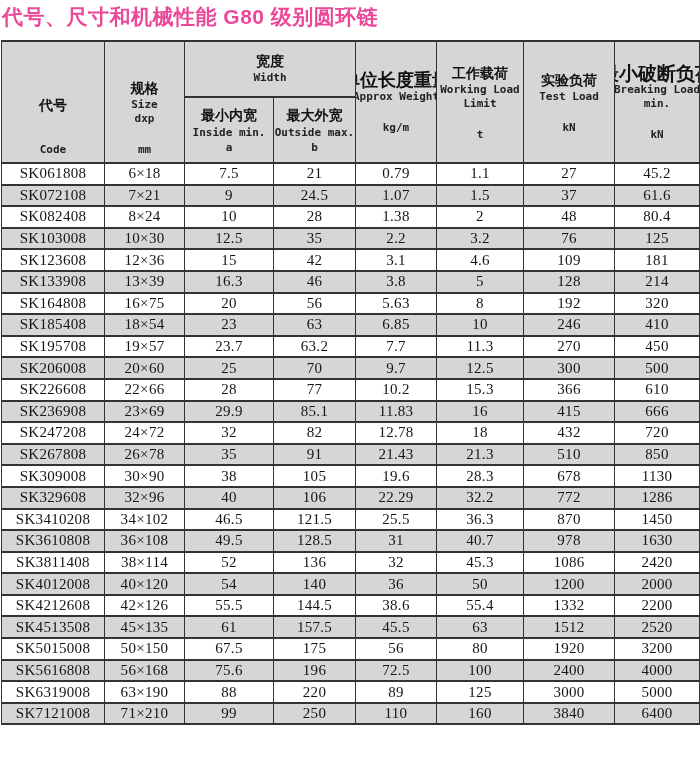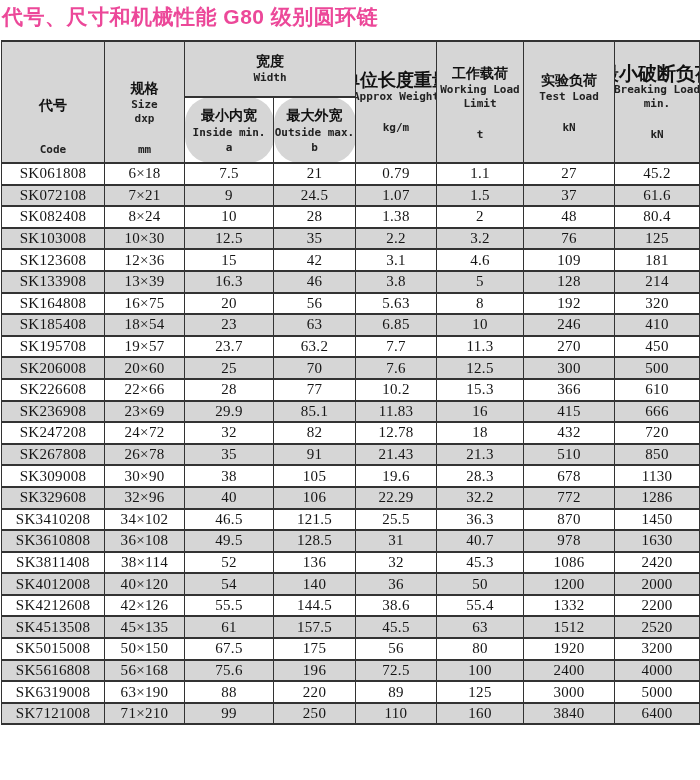--- a/index.html
+++ b/index.html
@@ -58,21 +58,21 @@
   }
   .unit {
     font-family: "DejaVu Sans Mono", monospace;
     font-size: 11px;
     font-weight: bold;
     color: #222;
   }
   th.h-code .hcell { gap: 28px; margin-top: 48px; }
   th.h-size .hcell { justify-content: flex-end; padding: 6px 0; }
   th.h-group { height: 54px; margin-left: 14px; }
-  th.h-sub { height: 64px; border-radius: 26px; }
+  th.h-sub { height: 64px; }
   th.h-sub .hcell { gap: 1px; }
   th.h-tall { height: 122px; }
   th.h-tall .unit { margin-top: 17px; }
   tbody td {
     height: 21.6px;
     font-family: "Liberation Serif", serif;
     font-size: 15px;
     color: #151515;
     letter-spacing: 0.3px;
   }
@@ -254,21 +254,21 @@
         <td>7.7</td>
         <td>11.3</td>
         <td>270</td>
         <td>450</td>
       </tr>
       <tr>
         <td>SK206008</td>
         <td>20×60</td>
         <td>25</td>
         <td>70</td>
-        <td>7.6</td>
+        <td>9.7</td>
         <td>12.5</td>
         <td>300</td>
         <td>500</td>
       </tr>
       <tr>
         <td>SK226608</td>
         <td>22×66</td>
         <td>28</td>
         <td>77</td>
         <td>10.2</td>

